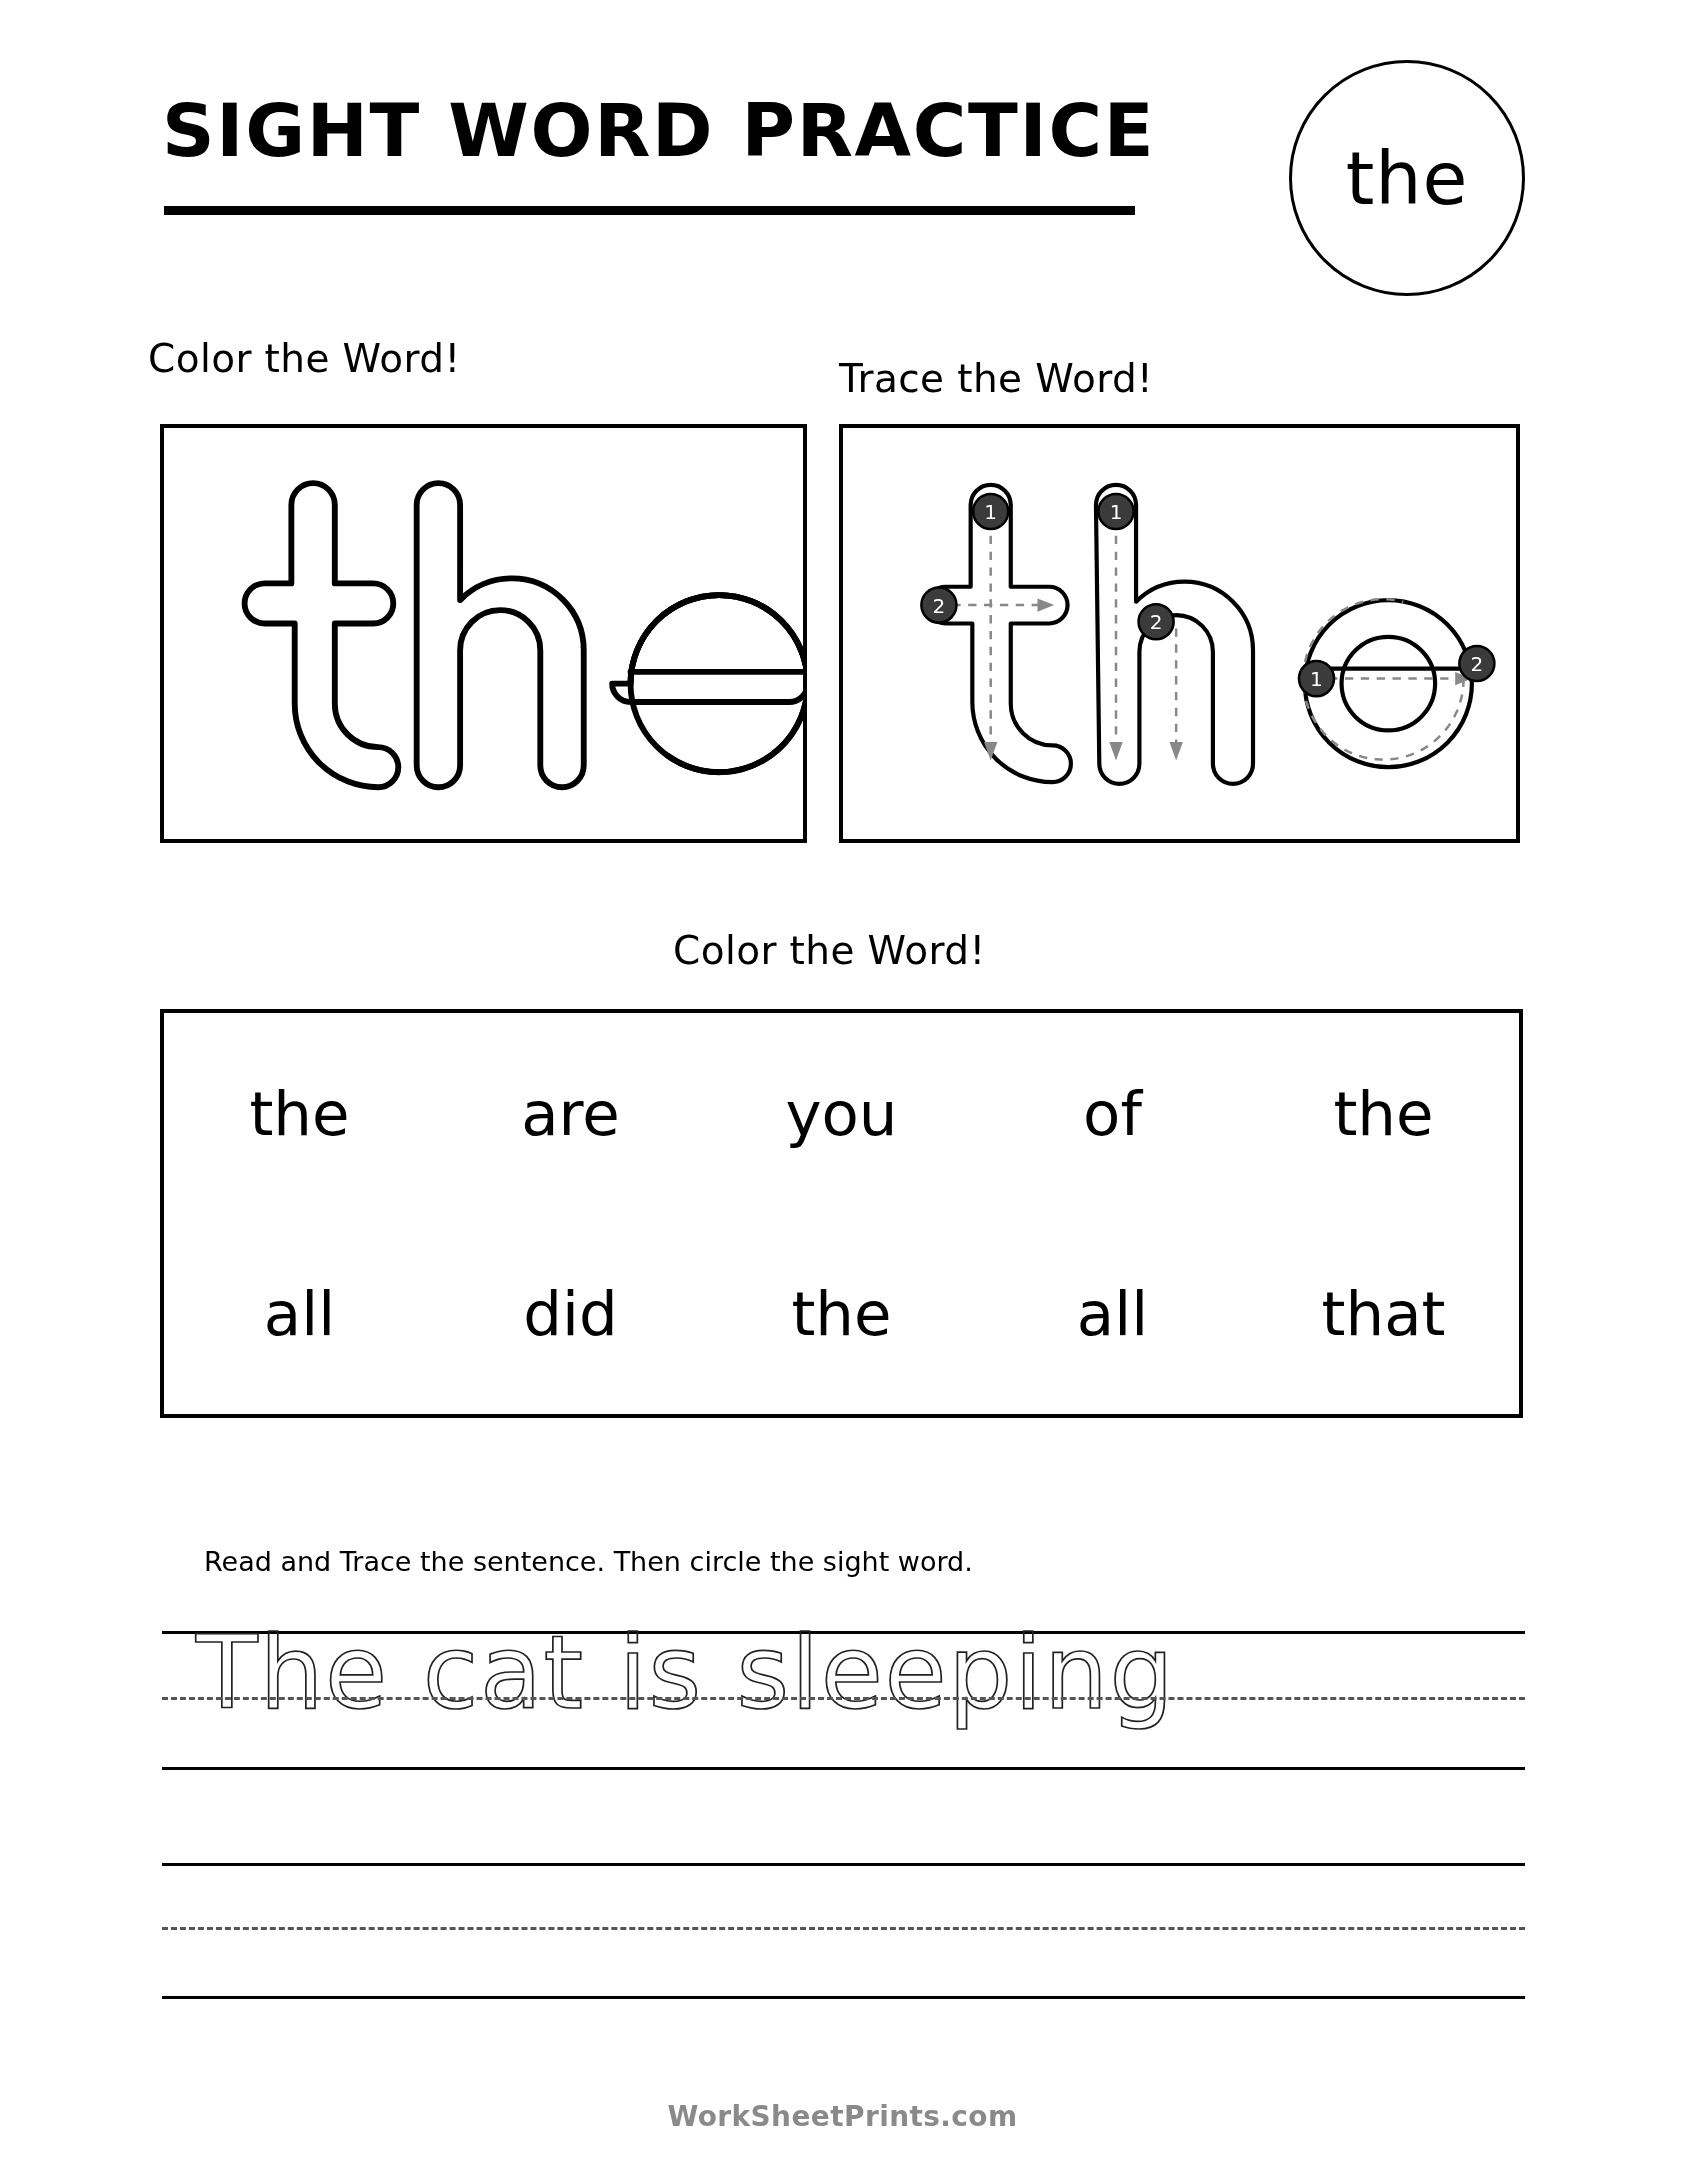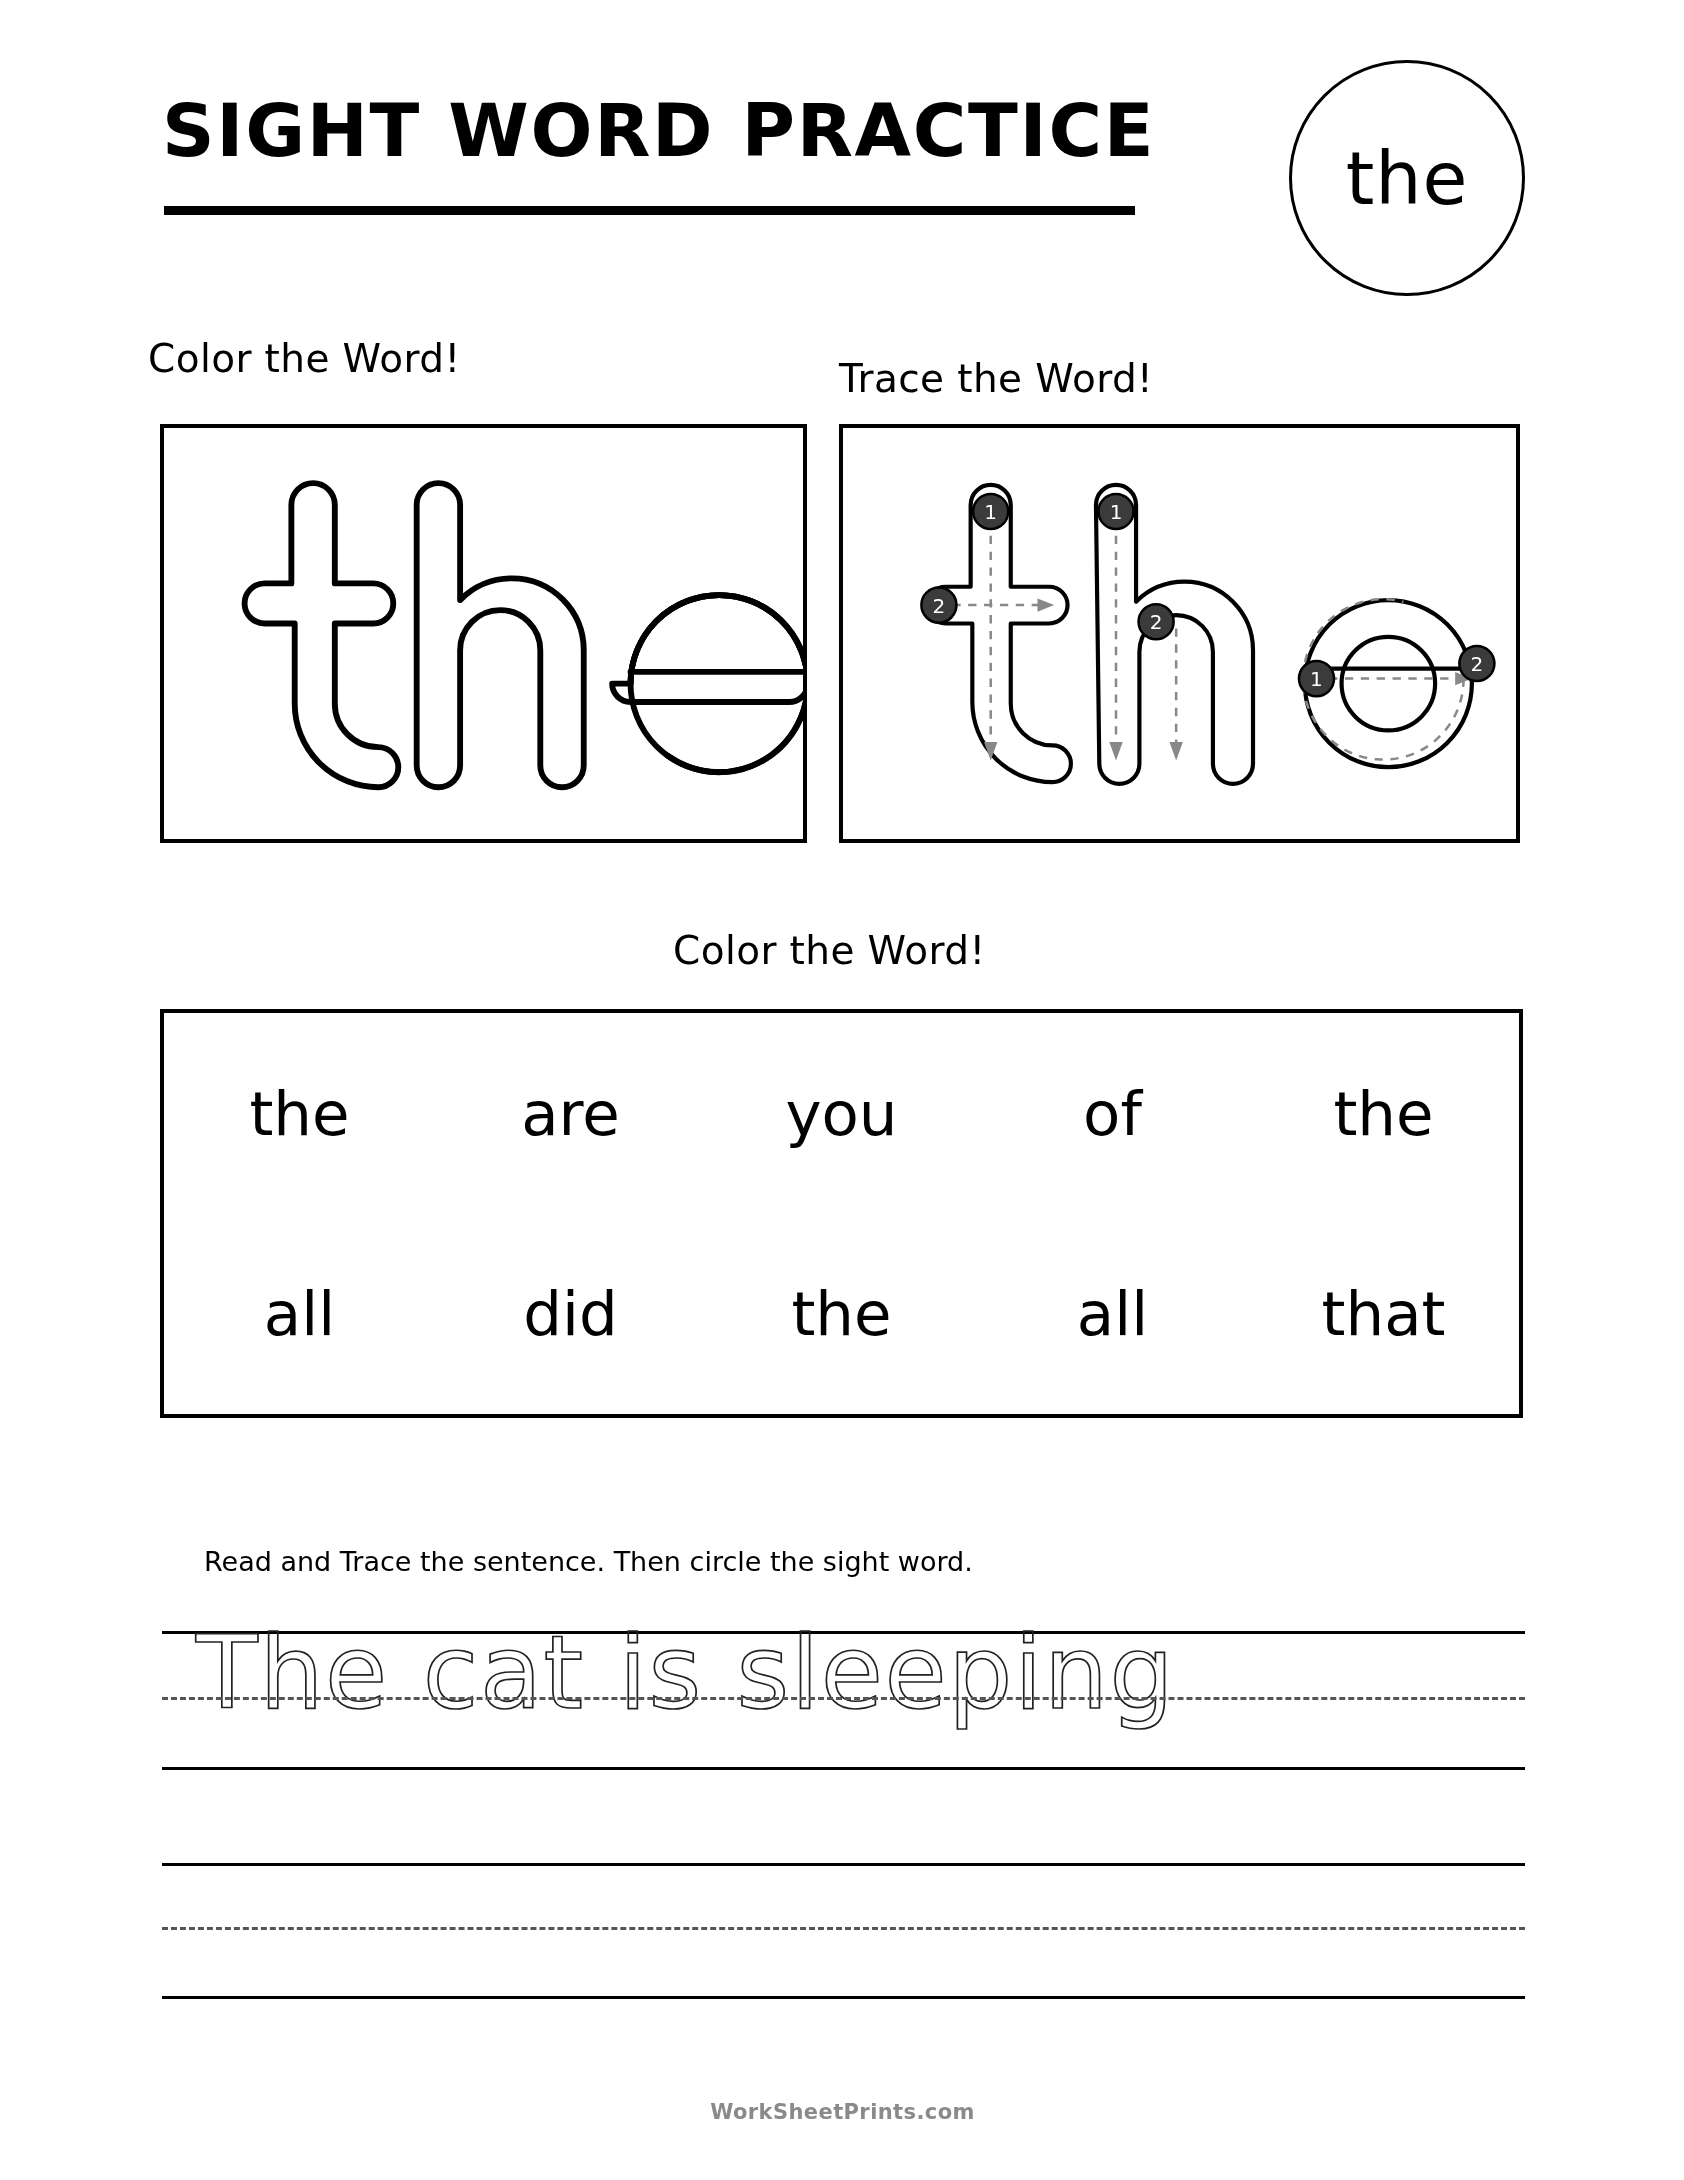--- a/index.html
+++ b/index.html
@@ -153,21 +153,21 @@
     font-family: "DejaVu Sans", sans-serif;
   }
 
   
   .footer {
     position: absolute;
     left: 0;
     top: 2100px;
     width: 100%;
     text-align: center;
-    font-size: 21px;
+    font-size: 28px;
     font-weight: 700;
     color: #8a8a8a;
     letter-spacing: 0.4px;
   }
 </style>
 </head>
 <body>
 
 <div class="page">
 

